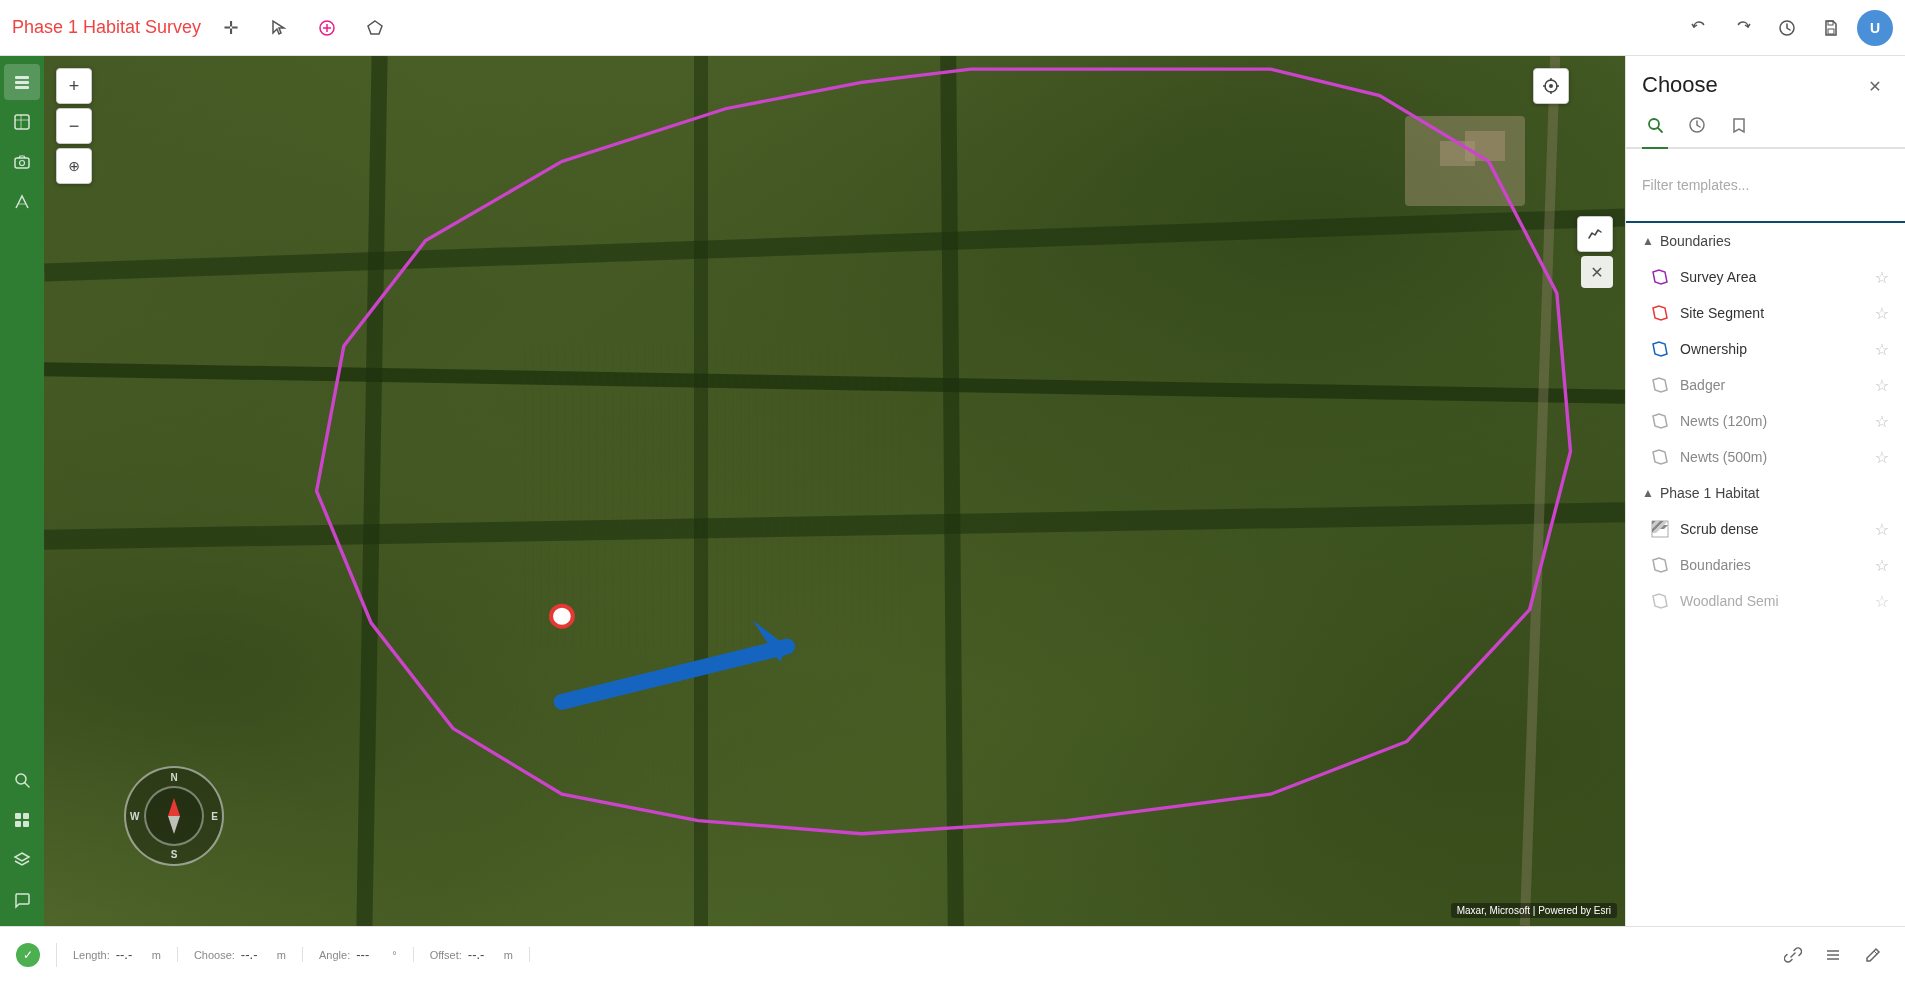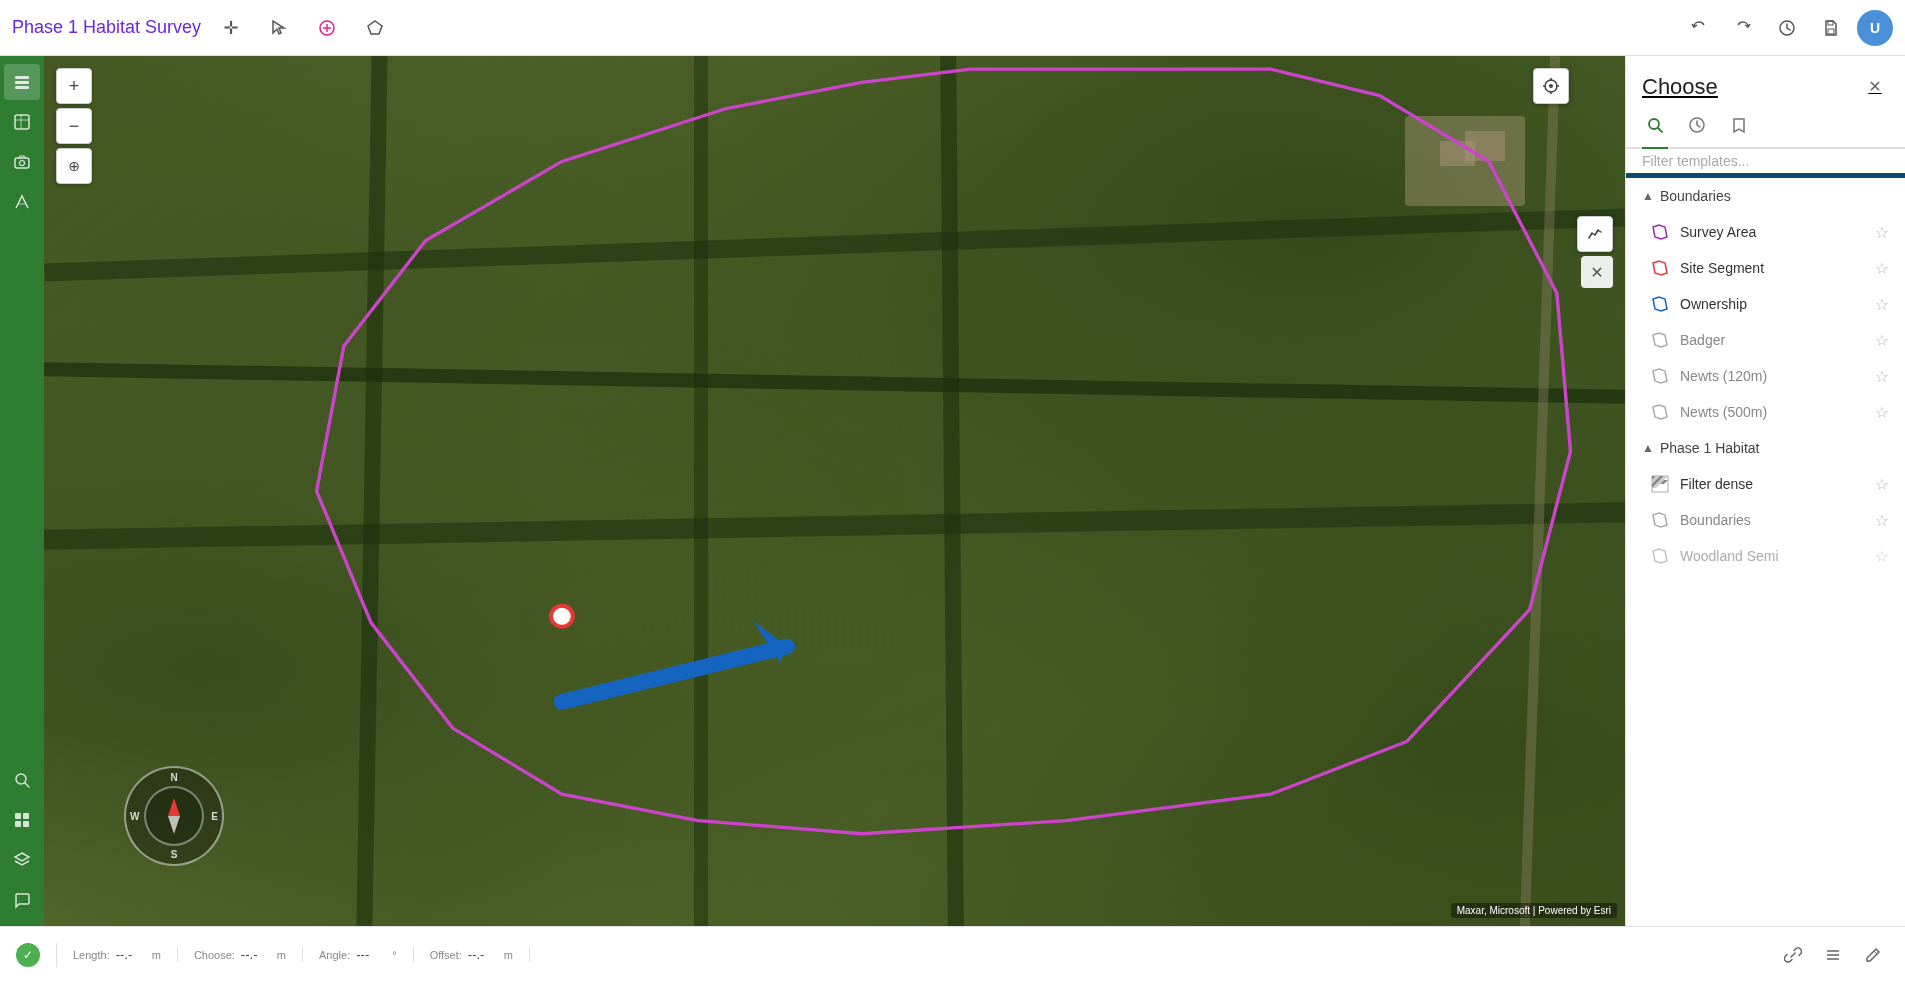--- a/index.html
+++ b/index.html
@@ -188,24 +188,23 @@
       width: 280px;
       background: #fff;
       display: flex;
       flex-direction: column;
       border-left: 1px solid #e0e0e0;
       flex-shrink: 0;
       overflow: hidden;
     }
     .panel-header {
       display: flex;
-      align-items: flex-end;
+      align-items: flex-start;
       justify-content: space-between;
       padding: 16px 16px 8px;
-      text-decoration: underline;
     }
     .panel-title {
       font-size: 22px;
       font-weight: 400;
       color: #212121;
     }
     .panel-close {
       width: 28px; height: 28px;
       display: flex; align-items: center; justify-content: center;
       cursor: pointer;
@@ -234,22 +233,22 @@
     .panel-tab.active::after {
       content: '';
       position: absolute;
       bottom: -2px; left: 0; right: 0;
       height: 2px;
       background: #2e7d32;
     }
 
     
     .panel-filter {
-      padding: 3px 16px;
-      border-bottom: 5px solid #0c4a6e;
+      padding: 27px 16px;
+      border-bottom: 2px solid #0c4a6e;
     }
     .panel-filter input {
       width: 100%;
       border: none;
       outline: none;
       font-size: 14px;
       color: #333;
       background: transparent;
     }
     .panel-filter input::placeholder { color: #aaa; }
@@ -365,21 +364,21 @@
         radial-gradient(ellipse at 50% 60%, rgba(80,100,40,0.6) 0%, transparent 55%),
         radial-gradient(ellipse at 10% 70%, rgba(50,70,25,0.9) 0%, transparent 40%),
         radial-gradient(ellipse at 90% 80%, rgba(45,65,20,0.7) 0%, transparent 45%),
         linear-gradient(135deg, #4a5e2a 0%, #5a7030 30%, #4e6428 50%, #526a2c 70%, #4a5e2a 100%);
     }
   </style>
 </head>
 <body>
 
 <div id="topbar">
-  <span id="app-title" style="font-size:18px;font-weight:500;color:#6d28d9;">Phase 1 Habitat Survey</span>
+  <span id="app-title" style="font-size:18px;font-weight:500;color:#ef4444;">Phase 1 Habitat Survey</span>
 
   <button class="topbar-icon-btn" title="Move">✛</button>
   <button class="topbar-icon-btn" title="Select">
     <svg width="18" height="18" viewBox="0 0 18 18" fill="none">
         <path d="M3 2L3 14L7 10L9 15L11 14L9 9L14 9Z" stroke="#555" stroke-width="1.5" fill="none"></path>
       </svg>
   </button>
   <button class="topbar-icon-btn active" title="Add">
     <svg width="18" height="18" viewBox="0 0 18 18">
         <circle cx="9" cy="9" r="7" stroke="#e91e8c" stroke-width="1.5" fill="none"></circle>
@@ -673,21 +672,21 @@
               <path d="M9 1L13 1L9 5L5 5Z" fill="#888"></path>
               <path d="M13 1L17 1L13 5L9 5Z" fill="#ccc"></path>
               <path d="M1 5L5 5L1 9Z" fill="#ccc"></path>
               <path d="M5 5L9 5L5 9L1 9Z" fill="#888"></path>
               <path d="M9 5L13 5L9 9L5 9Z" fill="#ccc"></path>
               <path d="M13 5L17 5L13 9L9 9Z" fill="#888"></path>
               <path d="M1 9L5 9L1 13Z" fill="#888"></path>
               <path d="M5 9L9 9L5 13L1 13Z" fill="#ccc"></path>
             </svg>
         </div>
-        <span class="list-item-label">Filter dense</span>
+        <span class="list-item-label">Scrub dense</span>
         <span class="star-icon">☆</span>
       </div>
 
       <div class="list-item">
         <div class="feat-icon">
           <svg width="18" height="18" viewBox="0 0 18 18" fill="none">
               <path d="M4 14L2 4L8 2L14 4L16 14L10 16Z" stroke="#aaa" stroke-width="1.5" fill="none"></path>
             </svg>
         </div>
         <span class="list-item-label muted">Boundaries</span>

